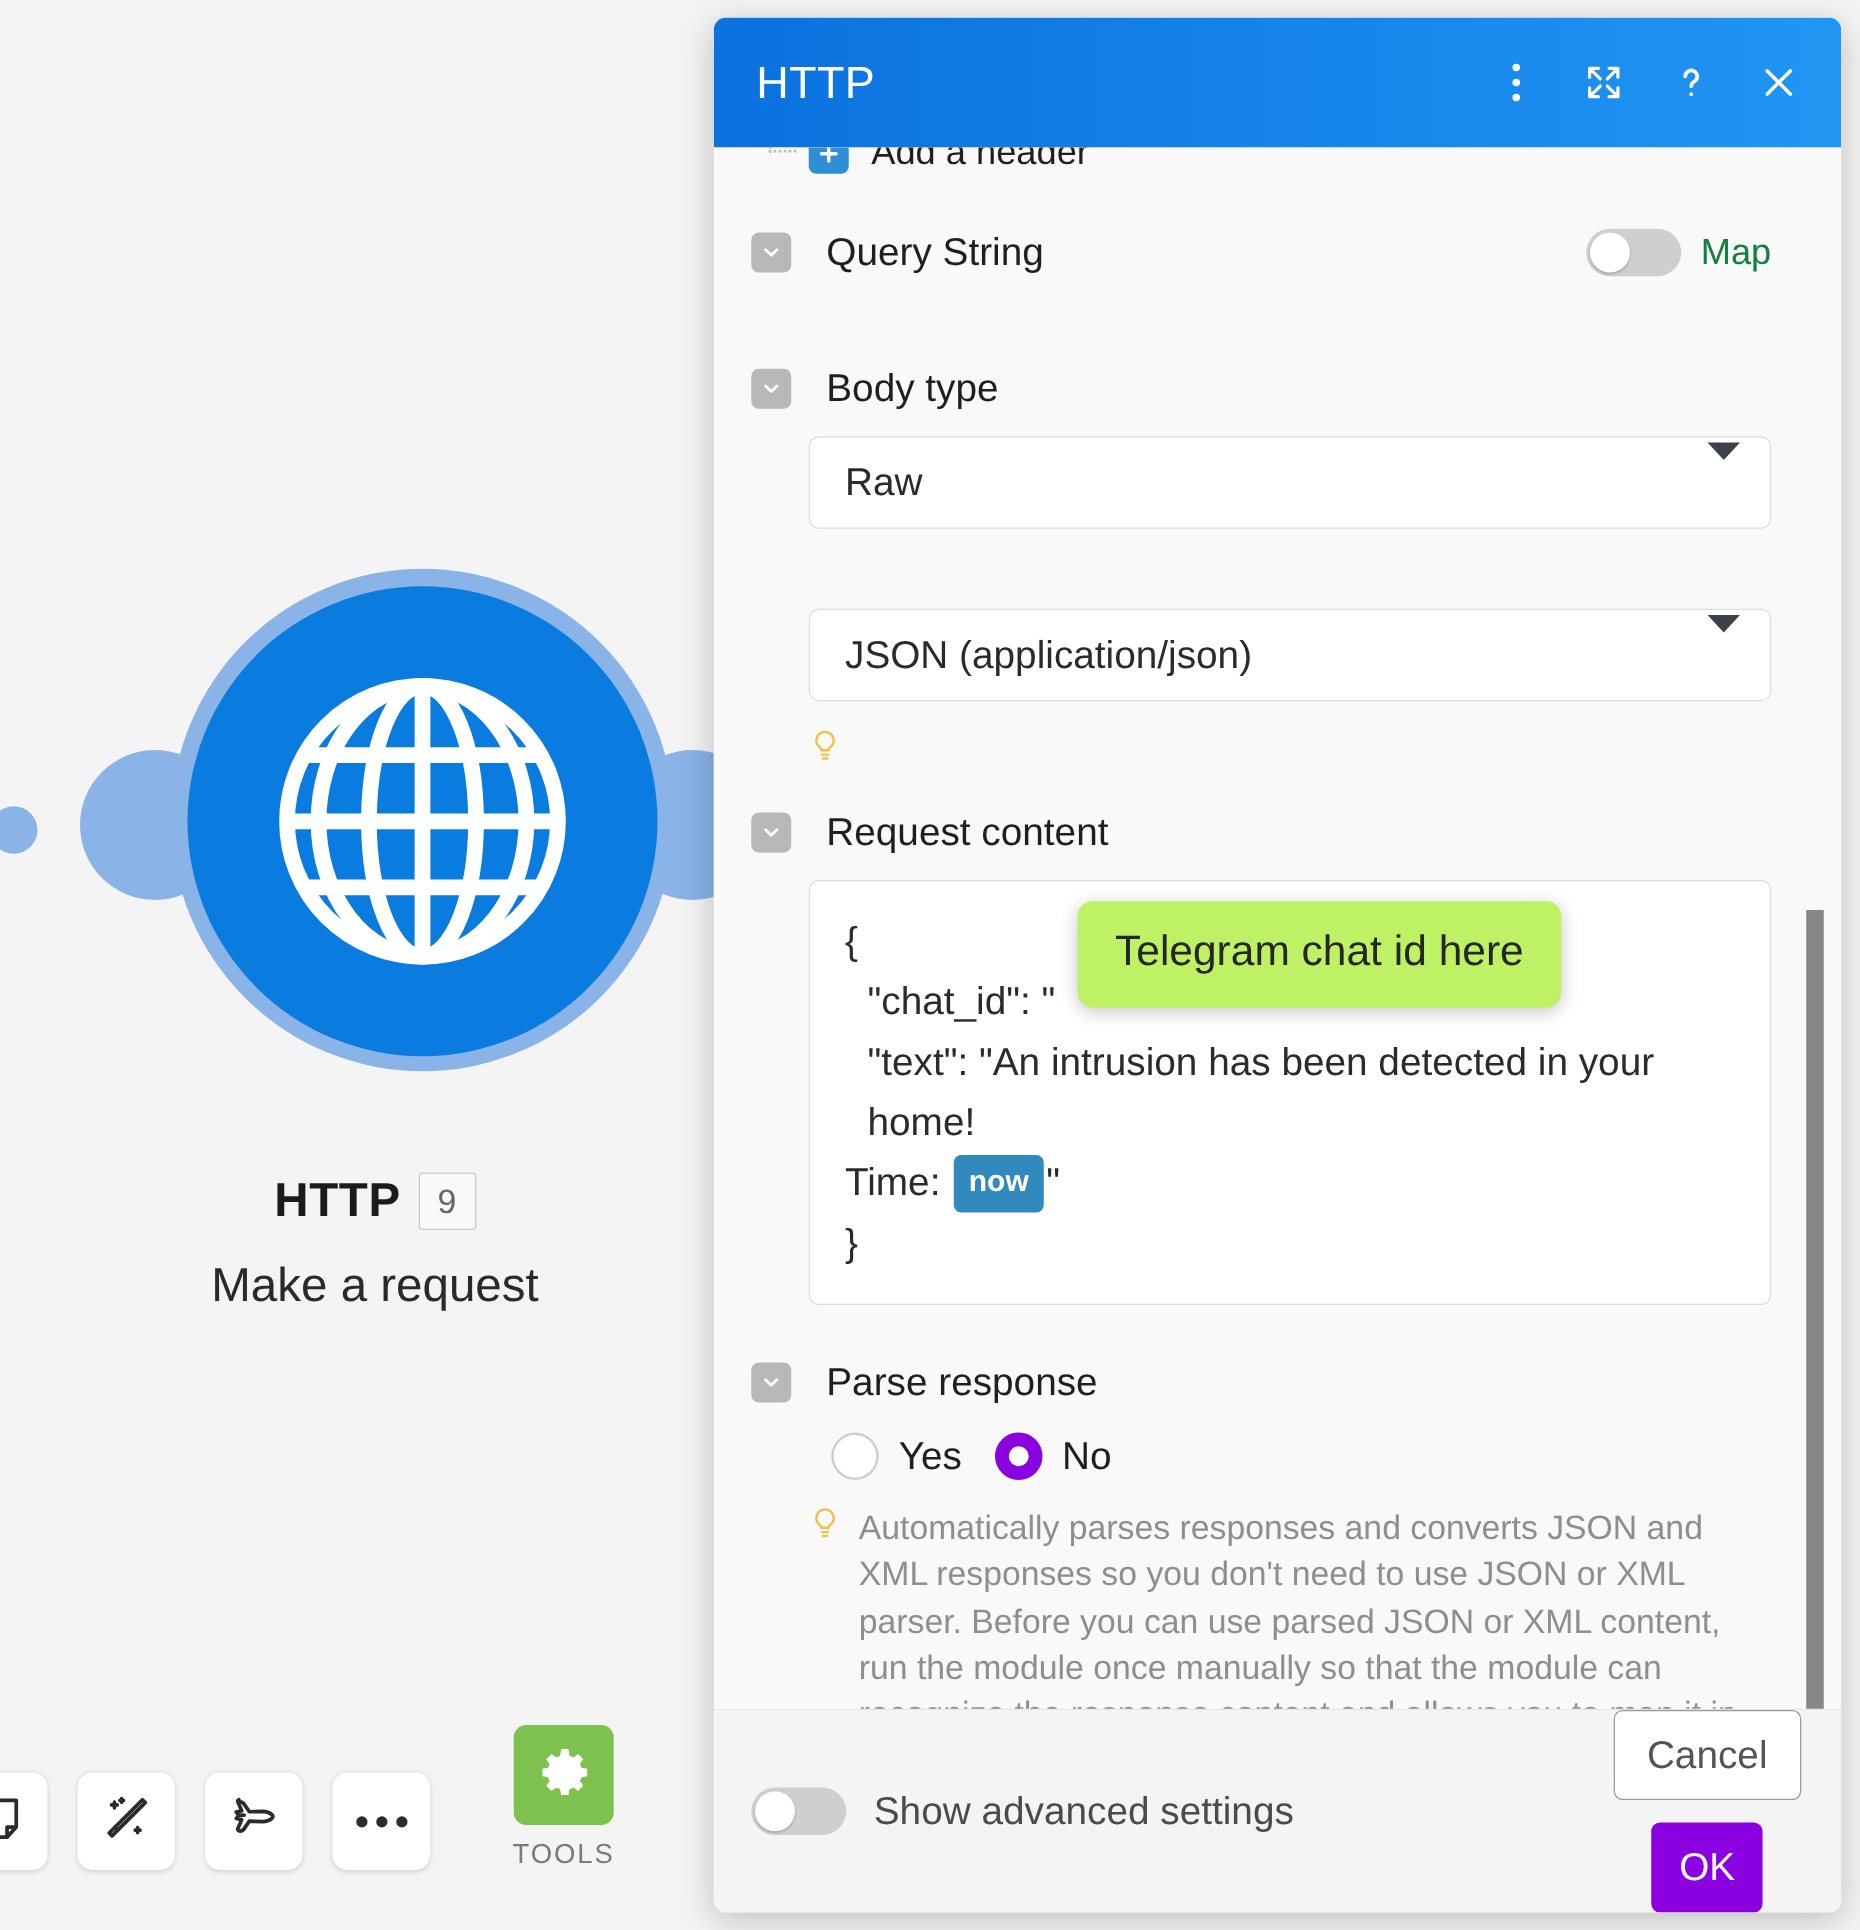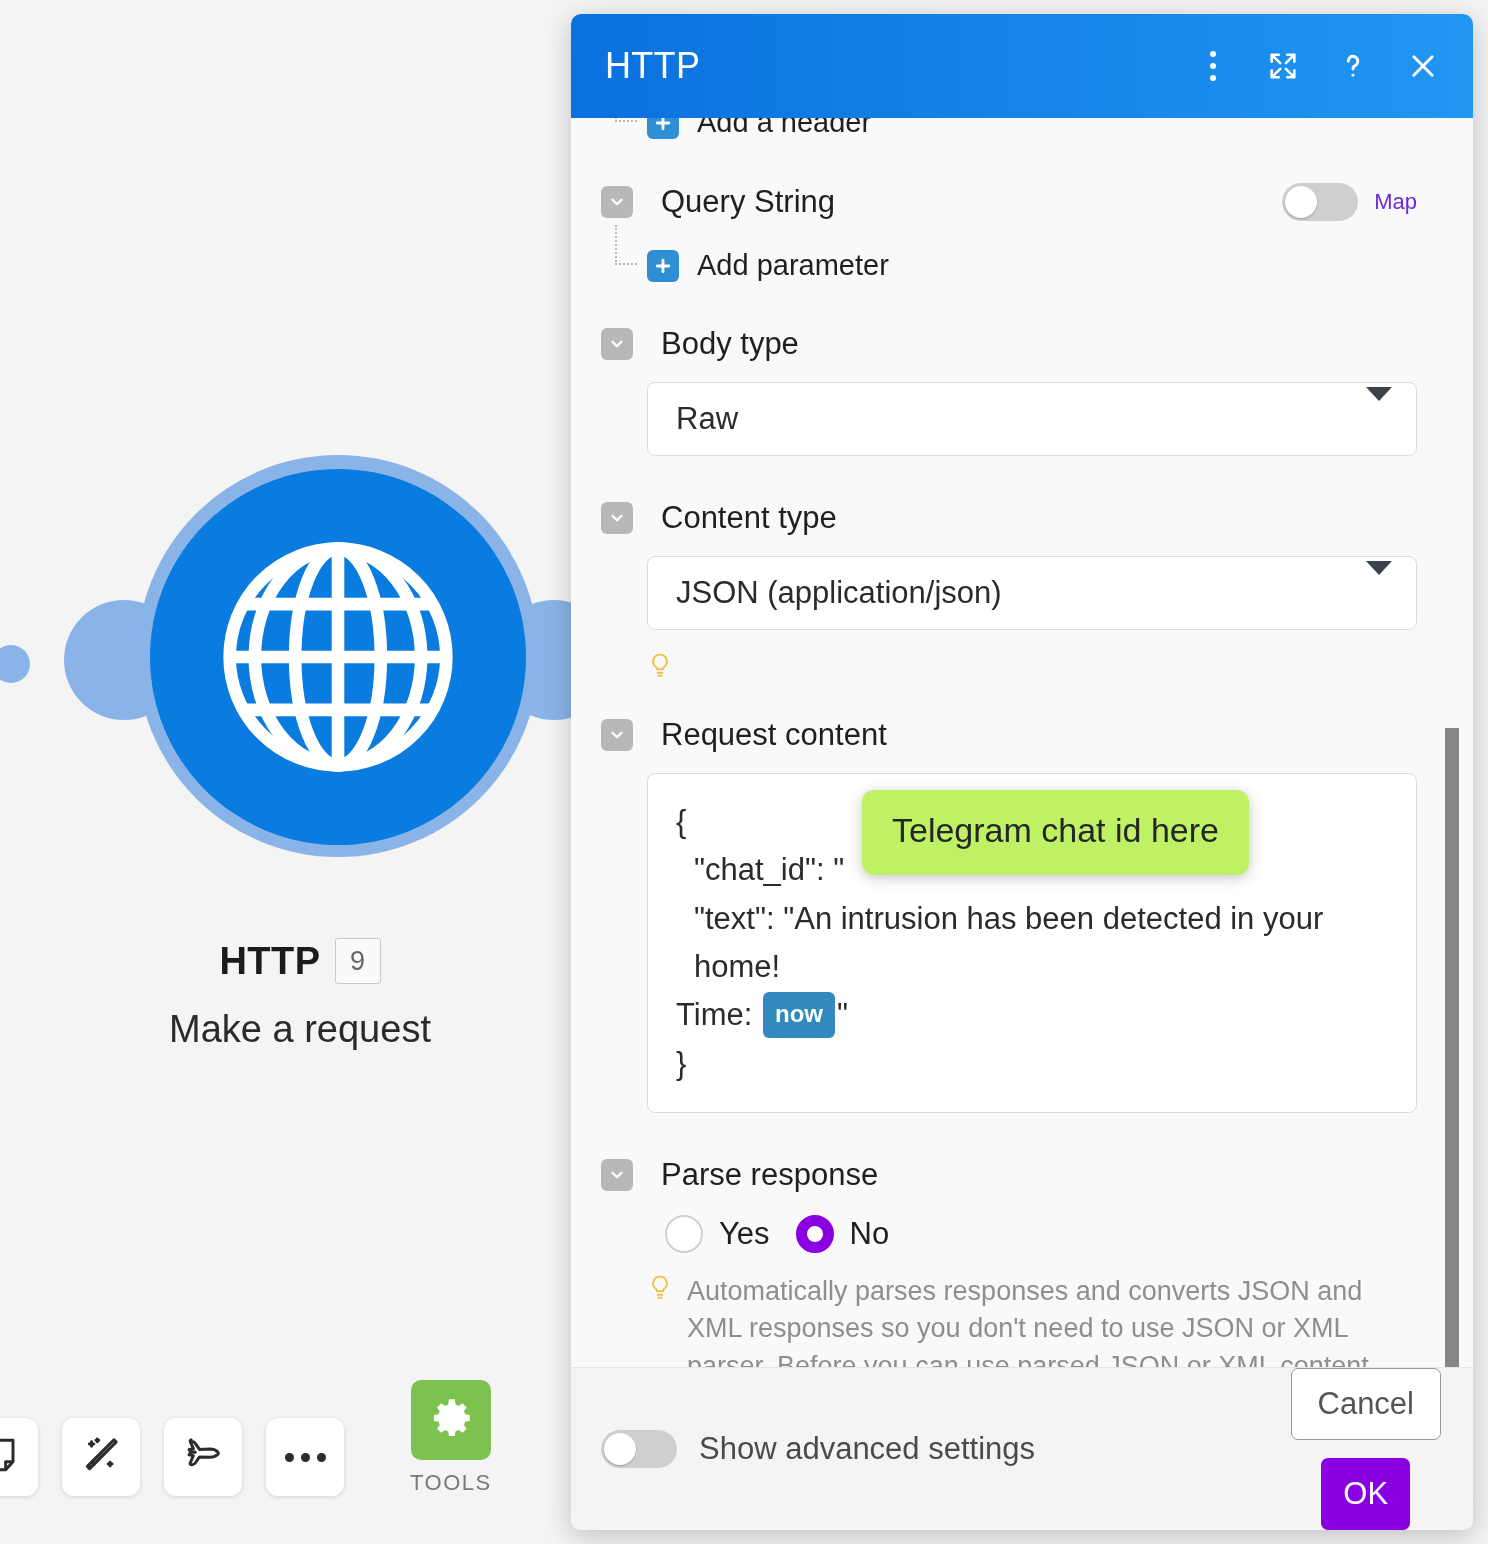--- a/index.html
+++ b/index.html
@@ -172,21 +172,21 @@
   .map-toggle-wrap { margin-left: auto; display:flex; align-items:center; gap: 16px; }
   .toggle {
     width: 76px; height: 38px; border-radius: 19px;
     background: #cfcfcf; position: relative; flex: 0 0 76px;
   }
   .toggle .knob {
     position:absolute; left: 3px; top: 3px;
     width: 32px; height: 32px; border-radius: 50%;
     background: #fff; box-shadow: 0 1px 2px rgba(0,0,0,.25);
   }
-  .toggle-label { font-size: 22px; color: #6d28d9; }
+  .toggle-label { font-size: 29px; color: #15803d; }
 
   .select {
     margin-top: 20px;
     height: 74px;
     background: #fff;
     border: 1px solid #dcdcdc;
     border-radius: 8px;
     display: flex; align-items: center;
     padding: 0 24px 0 28px;
     font-size: 31px; color: #2b2b2b;
@@ -437,55 +437,38 @@
         <div class="map-toggle-wrap">
           <span class="toggle">
               <span class="knob"></span>
             </span>
           <span class="toggle-label">Map</span>
         </div>
       </div>
 
       <div class="sp-28"></div>
 
-      <div class="add-row">
-        <span class="tree-line"></span>
-        <span class="plus-box">
-          <svg viewBox="0 0 24 24" stroke="#ffffff" stroke-width="3.4" stroke-linecap="round">
-              <path d="M12 5v14M5 12h14"></path>
-            </svg>
-        </span>
-        <span class="add-label">Add parameter</span>
-      </div>
 
       <div class="sp-44"></div>
 
       <div class="sec-head">
         <span class="chev-box">
           <svg viewBox="0 0 24 24" fill="none" stroke="#ffffff" stroke-width="3" stroke-linecap="round" stroke-linejoin="round">
               <path d="M6 9l6 6 6-6"></path>
             </svg>
         </span>
         <span class="sec-label">Body type</span>
       </div>
       <div class="select" style="margin-left:46px">
         <span>Raw</span>
         <span class="caret"><span class="caret-tri"></span></span>
       </div>
 
       <div class="sp-44"></div>
 
-      <div class="sec-head">
-        <span class="chev-box">
-          <svg viewBox="0 0 24 24" fill="none" stroke="#ffffff" stroke-width="3" stroke-linecap="round" stroke-linejoin="round">
-              <path d="M6 9l6 6 6-6"></path>
-            </svg>
-        </span>
-        <span class="sec-label">Content type</span>
-      </div>
       <div class="select" style="margin-left:46px">
         <span>JSON (application/json)</span>
         <span class="caret"><span class="caret-tri"></span></span>
       </div>
       <div class="hint" style="margin-left:46px">
         <span class="bulb">
           <svg viewBox="0 0 24 26" fill="none" stroke="#f0c24b" stroke-width="1.8" stroke-linecap="round">
             <path d="M12 2.5a6.3 6.3 0 00-3.7 11.4c.7.6 1.1 1.3 1.1 2.1h5.2c0-.8.4-1.5 1.1-2.1A6.3 6.3 0 0012 2.5z"></path>
             <path d="M9.8 19.2h4.4M10.4 22h3.2"></path>
           </svg>

